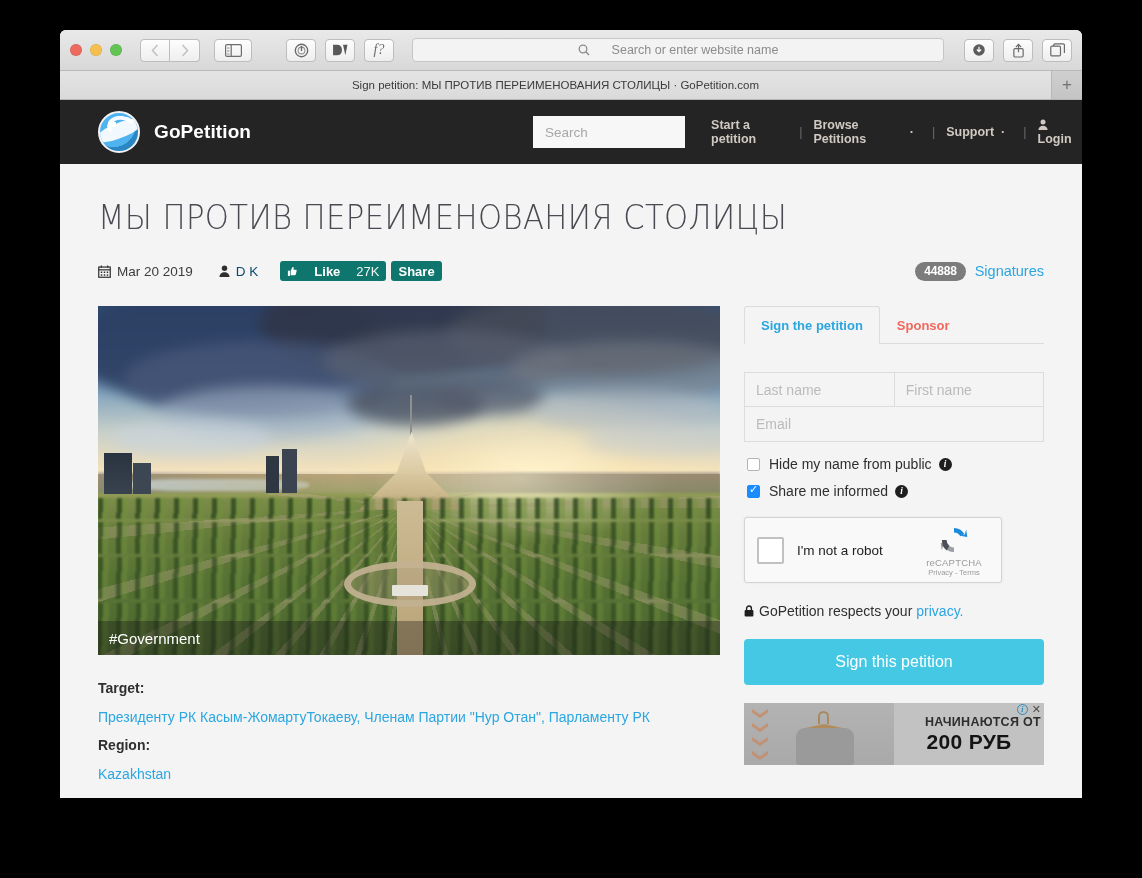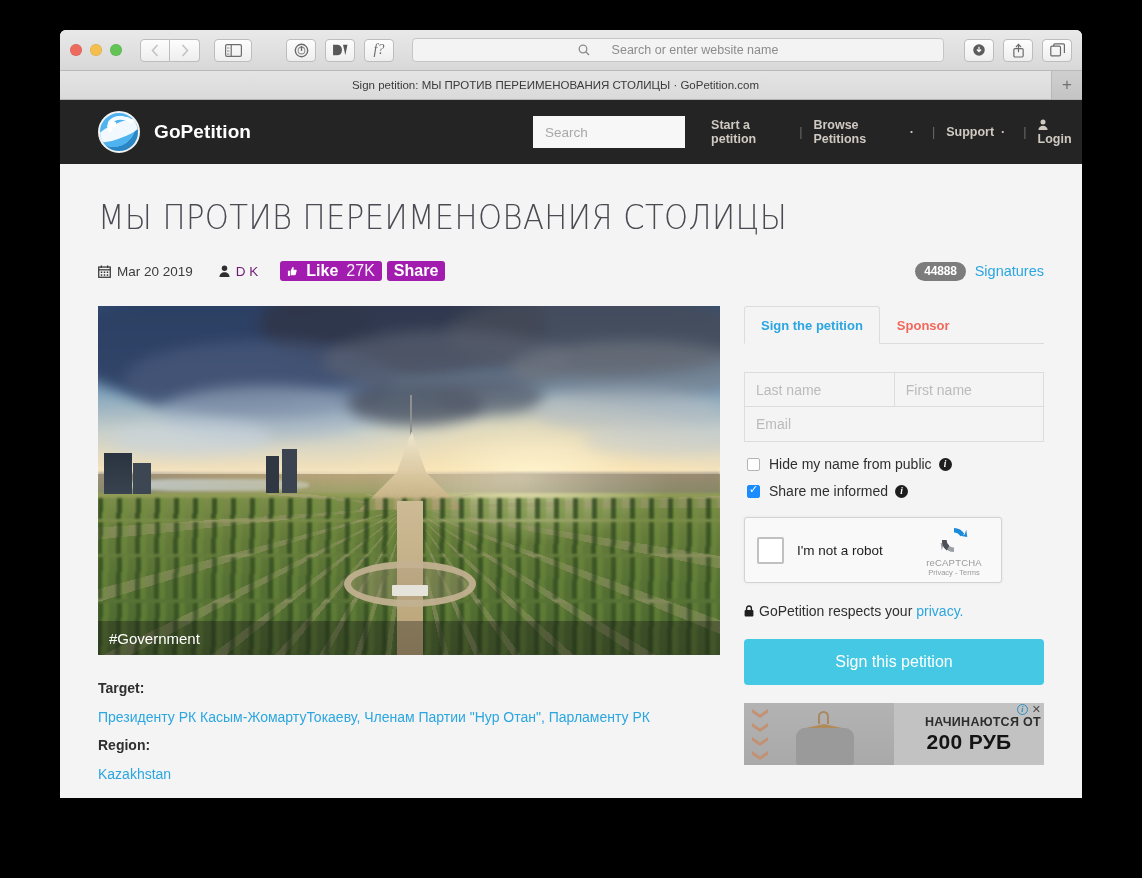--- a/index.html
+++ b/index.html
@@ -178,31 +178,31 @@
     transform-origin: left center;
   }
 
   #meta-row {
     display: flex; align-items: center;
     margin-top: 24px;
     font-size: 13.5px; color: #3d3d3d;
   }
   .meta-item { display: flex; align-items: center; gap: 6px; }
   .meta-item + .meta-item { margin-left: 26px; }
-  .author-link { color: #701a75; }
+  .author-link { color: #0c4a6e; }
   .cal-glyph { font-size: 13px; }
 
   #fb-group { display: flex; gap: 5px; margin-left: 22px; }
   .fb-btn {
-    background: #a21caf; color: #ffffff;
+    background: #0f766e; color: #ffffff;
     border-radius: 3px;
     height: 20px;
-    display: flex; align-items: center; gap: 8px;
+    display: flex; align-items: center; gap: 16px;
     padding: 0 7px;
-    font-size: 16px; font-weight: bold;
+    font-size: 13px; font-weight: bold;
   }
   .fb-like-count { font-weight: normal; opacity: .92; }
 
   #sig-block {
     margin-left: auto;
     display: flex; align-items: center; gap: 9px;
   }
   #sig-count {
     background: #7c7c7c; color: #ffffff;
     border-radius: 10px;

